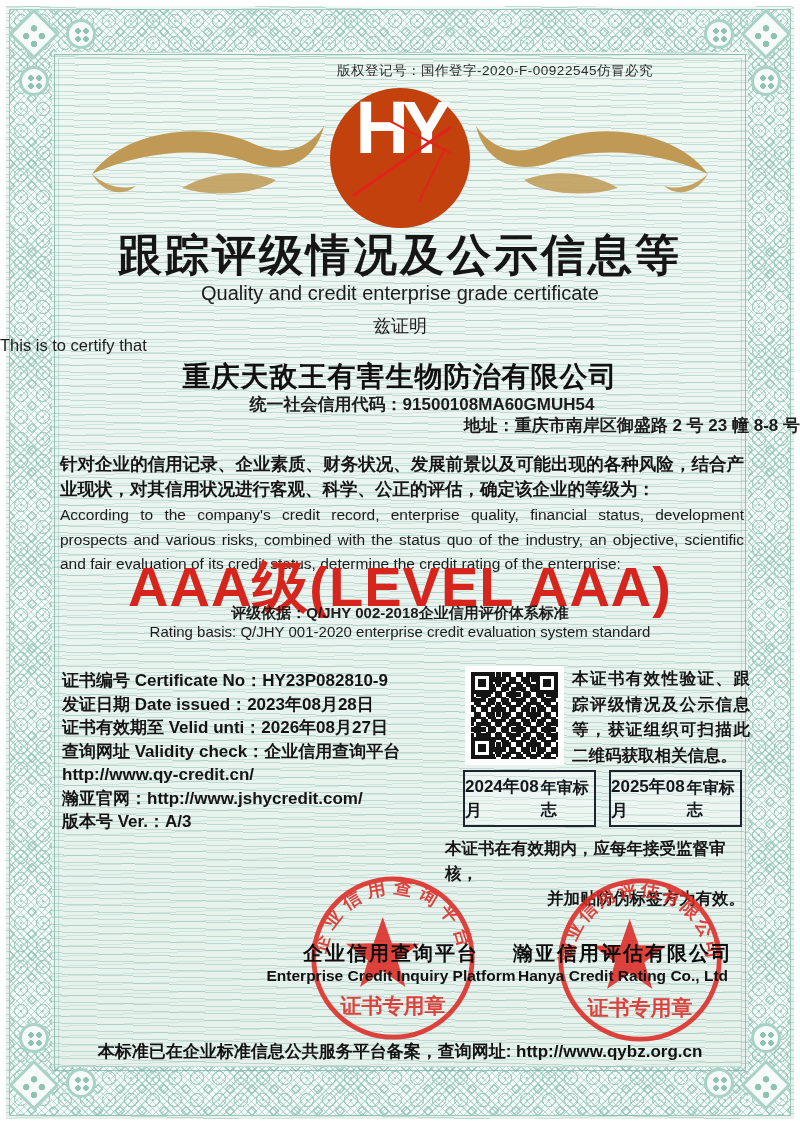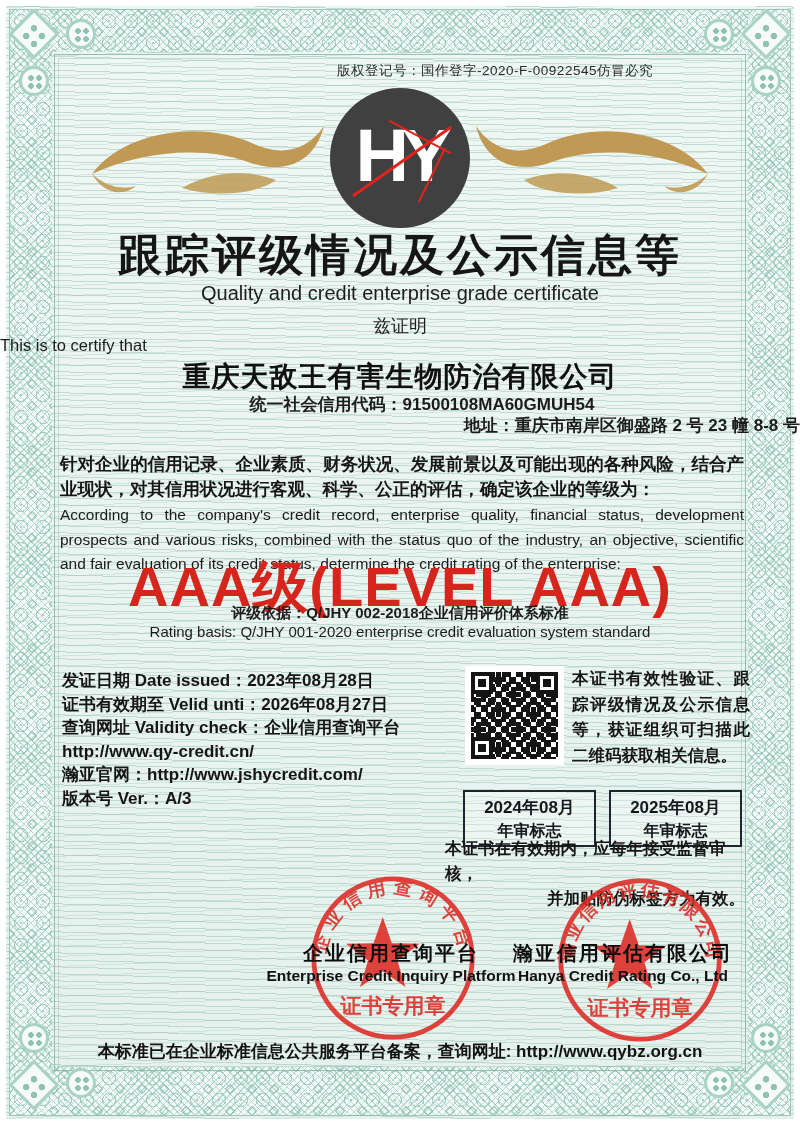--- a/index.html
+++ b/index.html
@@ -63,22 +63,22 @@
   .b-br1 { right:66px; bottom:27px; } .b-br2 { right:19px; bottom:72px; }
 
   
   .copyright {
     position:absolute; top:62px; left:0; right:0;
     text-align:center; font-size:13.5px; color:#2b2b2b;
     transform:translateX(95px); letter-spacing:.5px;
   }
   .logo {
     position:absolute; left:330px; top:88px; width:140px; height:140px;
-    border-radius:50%; background:#404040;
-    display:flex; align-items:center; justify-content:center;
+    border-radius:50%; background:#c2410c;
+    display:flex; justify-content:center;
   }
   .logo-text {
     color:#fff; font-size:74px; font-weight:900; letter-spacing:-7px;
     transform:translateY(-3px); font-family:"Liberation Sans",sans-serif;
   }
   .crack { position:absolute; background:#e2231c; }
   .crack1 { width:120px; height:3px; transform:rotate(-35deg); left:12px; top:72px; }
   .crack2 { width:70px;  height:2px; transform:rotate(28deg);  left:55px; top:48px; }
   .crack3 { width:60px;  height:2px; transform:rotate(-64deg); left:72px; top:86px; }
   .flourish { position:absolute; top:112px; width:244px; height:96px; }
@@ -143,22 +143,22 @@
   .qr-note {
     position:absolute; left:572px; top:666px; width:178px;
     font-size:16.5px; font-weight:700; line-height:25.5px; color:#161616;
     text-align:justify;
   }
 
   
   .badge {
     position:absolute; top:770px; width:133px; height:57px;
     border:2px solid #1c2530; background:rgba(255,255,255,.25);
-    display:flex; flex-direction:column; align-items:center; justify-content:center;
-    font-weight:700; color:#14181d;margin-top:20px;
+    display:flex; flex-direction:row; align-items:center; justify-content:center;
+    font-weight:700; color:#14181d;
   }
   .badge1 { left:463px; } .badge2 { left:609px; }
   .badge-line1 { font-size:17px; line-height:24px; }
   .badge-line2 { font-size:16px; line-height:22px; }
   .supervision {
     position:absolute; top:836px; right:55px; width:300px;
     font-size:16.5px; font-weight:700; line-height:25px; color:#151515;
   }
   .supervision .l2 { display:block; text-align:right; }
 
@@ -231,20 +231,21 @@
 <div class="credit-code">统一社会信用代码：91500108MA60GMUH54</div>
 <div class="address">地址：重庆市南岸区御盛路 2 号 23 幢 8-8 号</div>
 
 <div class="eval-zh">针对企业的信用记录、企业素质、财务状况、发展前景以及可能出现的各种风险，结合产业现状，对其信用状况进行客观、科学、公正的评估，确定该企业的等级为：</div>
 <div class="eval-en">According to the company's credit record, enterprise quality, financial status, development prospects and various risks, combined with the status quo of the industry, an objective, scientific and fair evaluation of its credit status, determine the credit rating of the enterprise:</div>
 <div class="rating">AAA级(LEVEL AAA)</div>
 <div class="basis-zh">评级依据：Q/JHY 002-2018企业信用评价体系标准</div>
 <div class="basis-en">Rating basis: Q/JHY 001-2020 enterprise credit evaluation system standard</div>
 
 <div class="details">
+  <div class="detail-line">证书编号 Certificate No：HY23P082810-9</div>
   <div class="detail-line">发证日期 Date issued：2023年08月28日</div>
   <div class="detail-line">证书有效期至 Velid unti：2026年08月27日</div>
   <div class="detail-line">查询网址 Validity check：企业信用查询平台</div>
   <div class="detail-line">http://www.qy-credit.cn/</div>
   <div class="detail-line">瀚亚官网：http://www.jshycredit.com/</div>
   <div class="detail-line">版本号 Ver.：A/3</div>
 </div>
 
 <div class="qr">
   <div class="qr-pattern">

